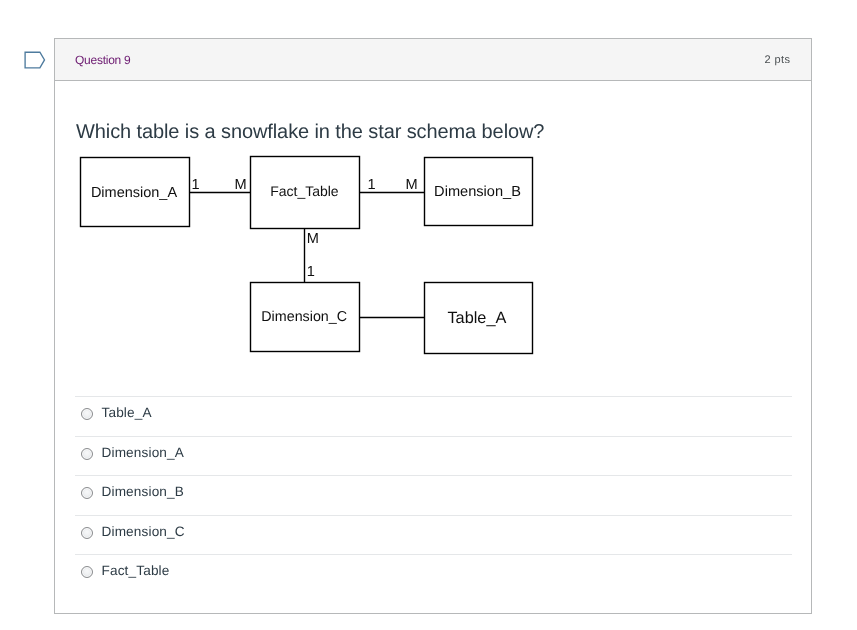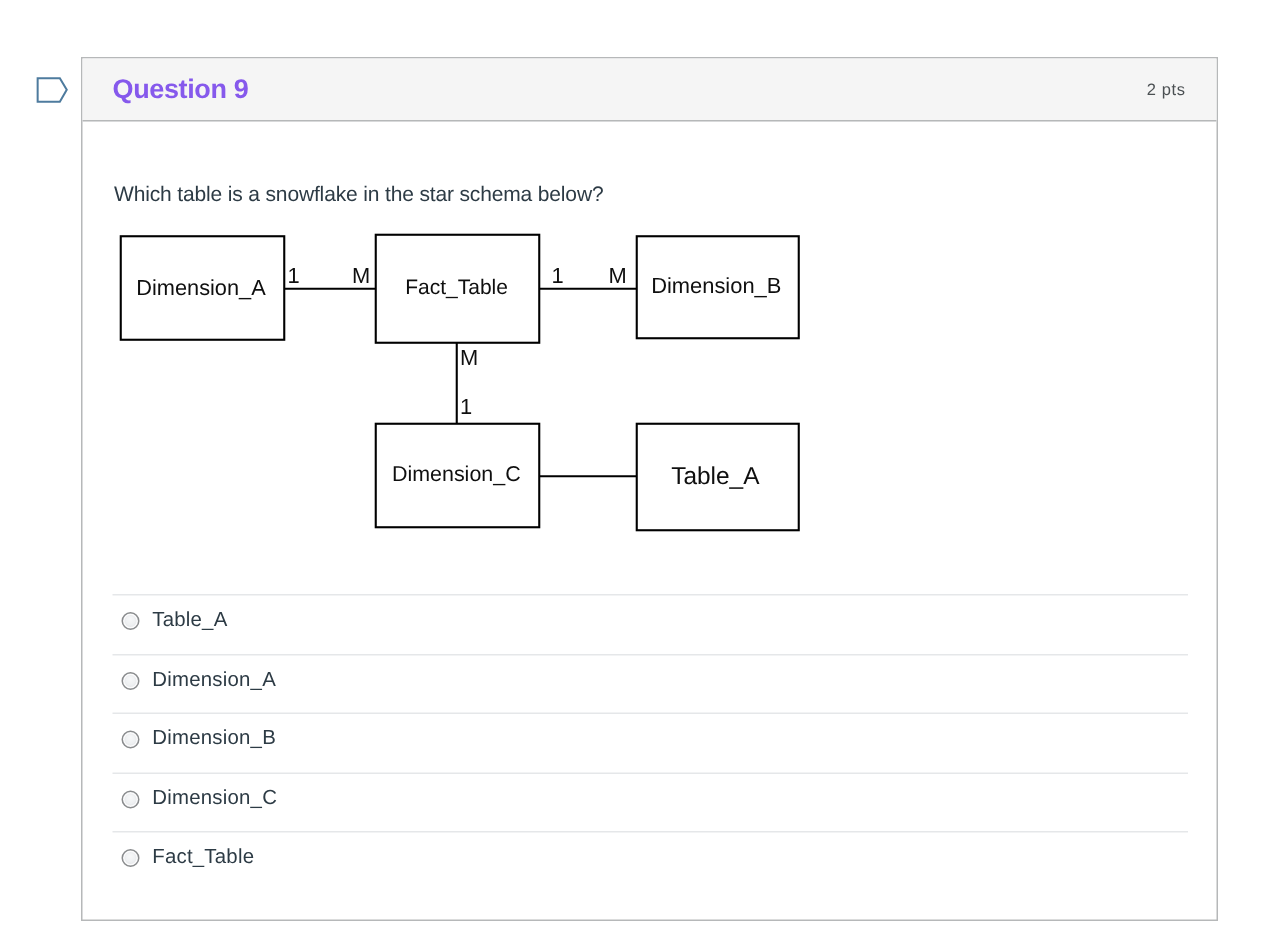--- a/index.html
+++ b/index.html
@@ -43,39 +43,39 @@
     height: 42px;
     background: #f5f5f5;
     border-bottom: 1px solid #b6b8b9;
     display: flex;
     align-items: center;
     justify-content: space-between;
     padding: 0 21px 0 20px;
     box-sizing: border-box;
   }
   .question-title {
-    font-size: 18px;
-    font-weight: 700;
-    color: #8b5cf6;
+    font-size: 12px;
+    font-weight: 400;
+    color: #701a75;
     letter-spacing: -0.25px;
   }
   .question-points {
     font-size: 11px;
     color: #4e5356;
     letter-spacing: 0.4px;
     margin-right: -0.4px;
   }
 
   .question-body { padding: 0; position: static; }
 
   .question-text {
     position: absolute;
     left: 21px;
     top: 82px;
-    font-size: 14px;
+    font-size: 20px;
     letter-spacing: -0.1px;
     color: #2d3b45;
   }
 
   
   .diagram { position: absolute; left: 0px; top: 0px; }
 
   
   .answers {
     position: absolute;

